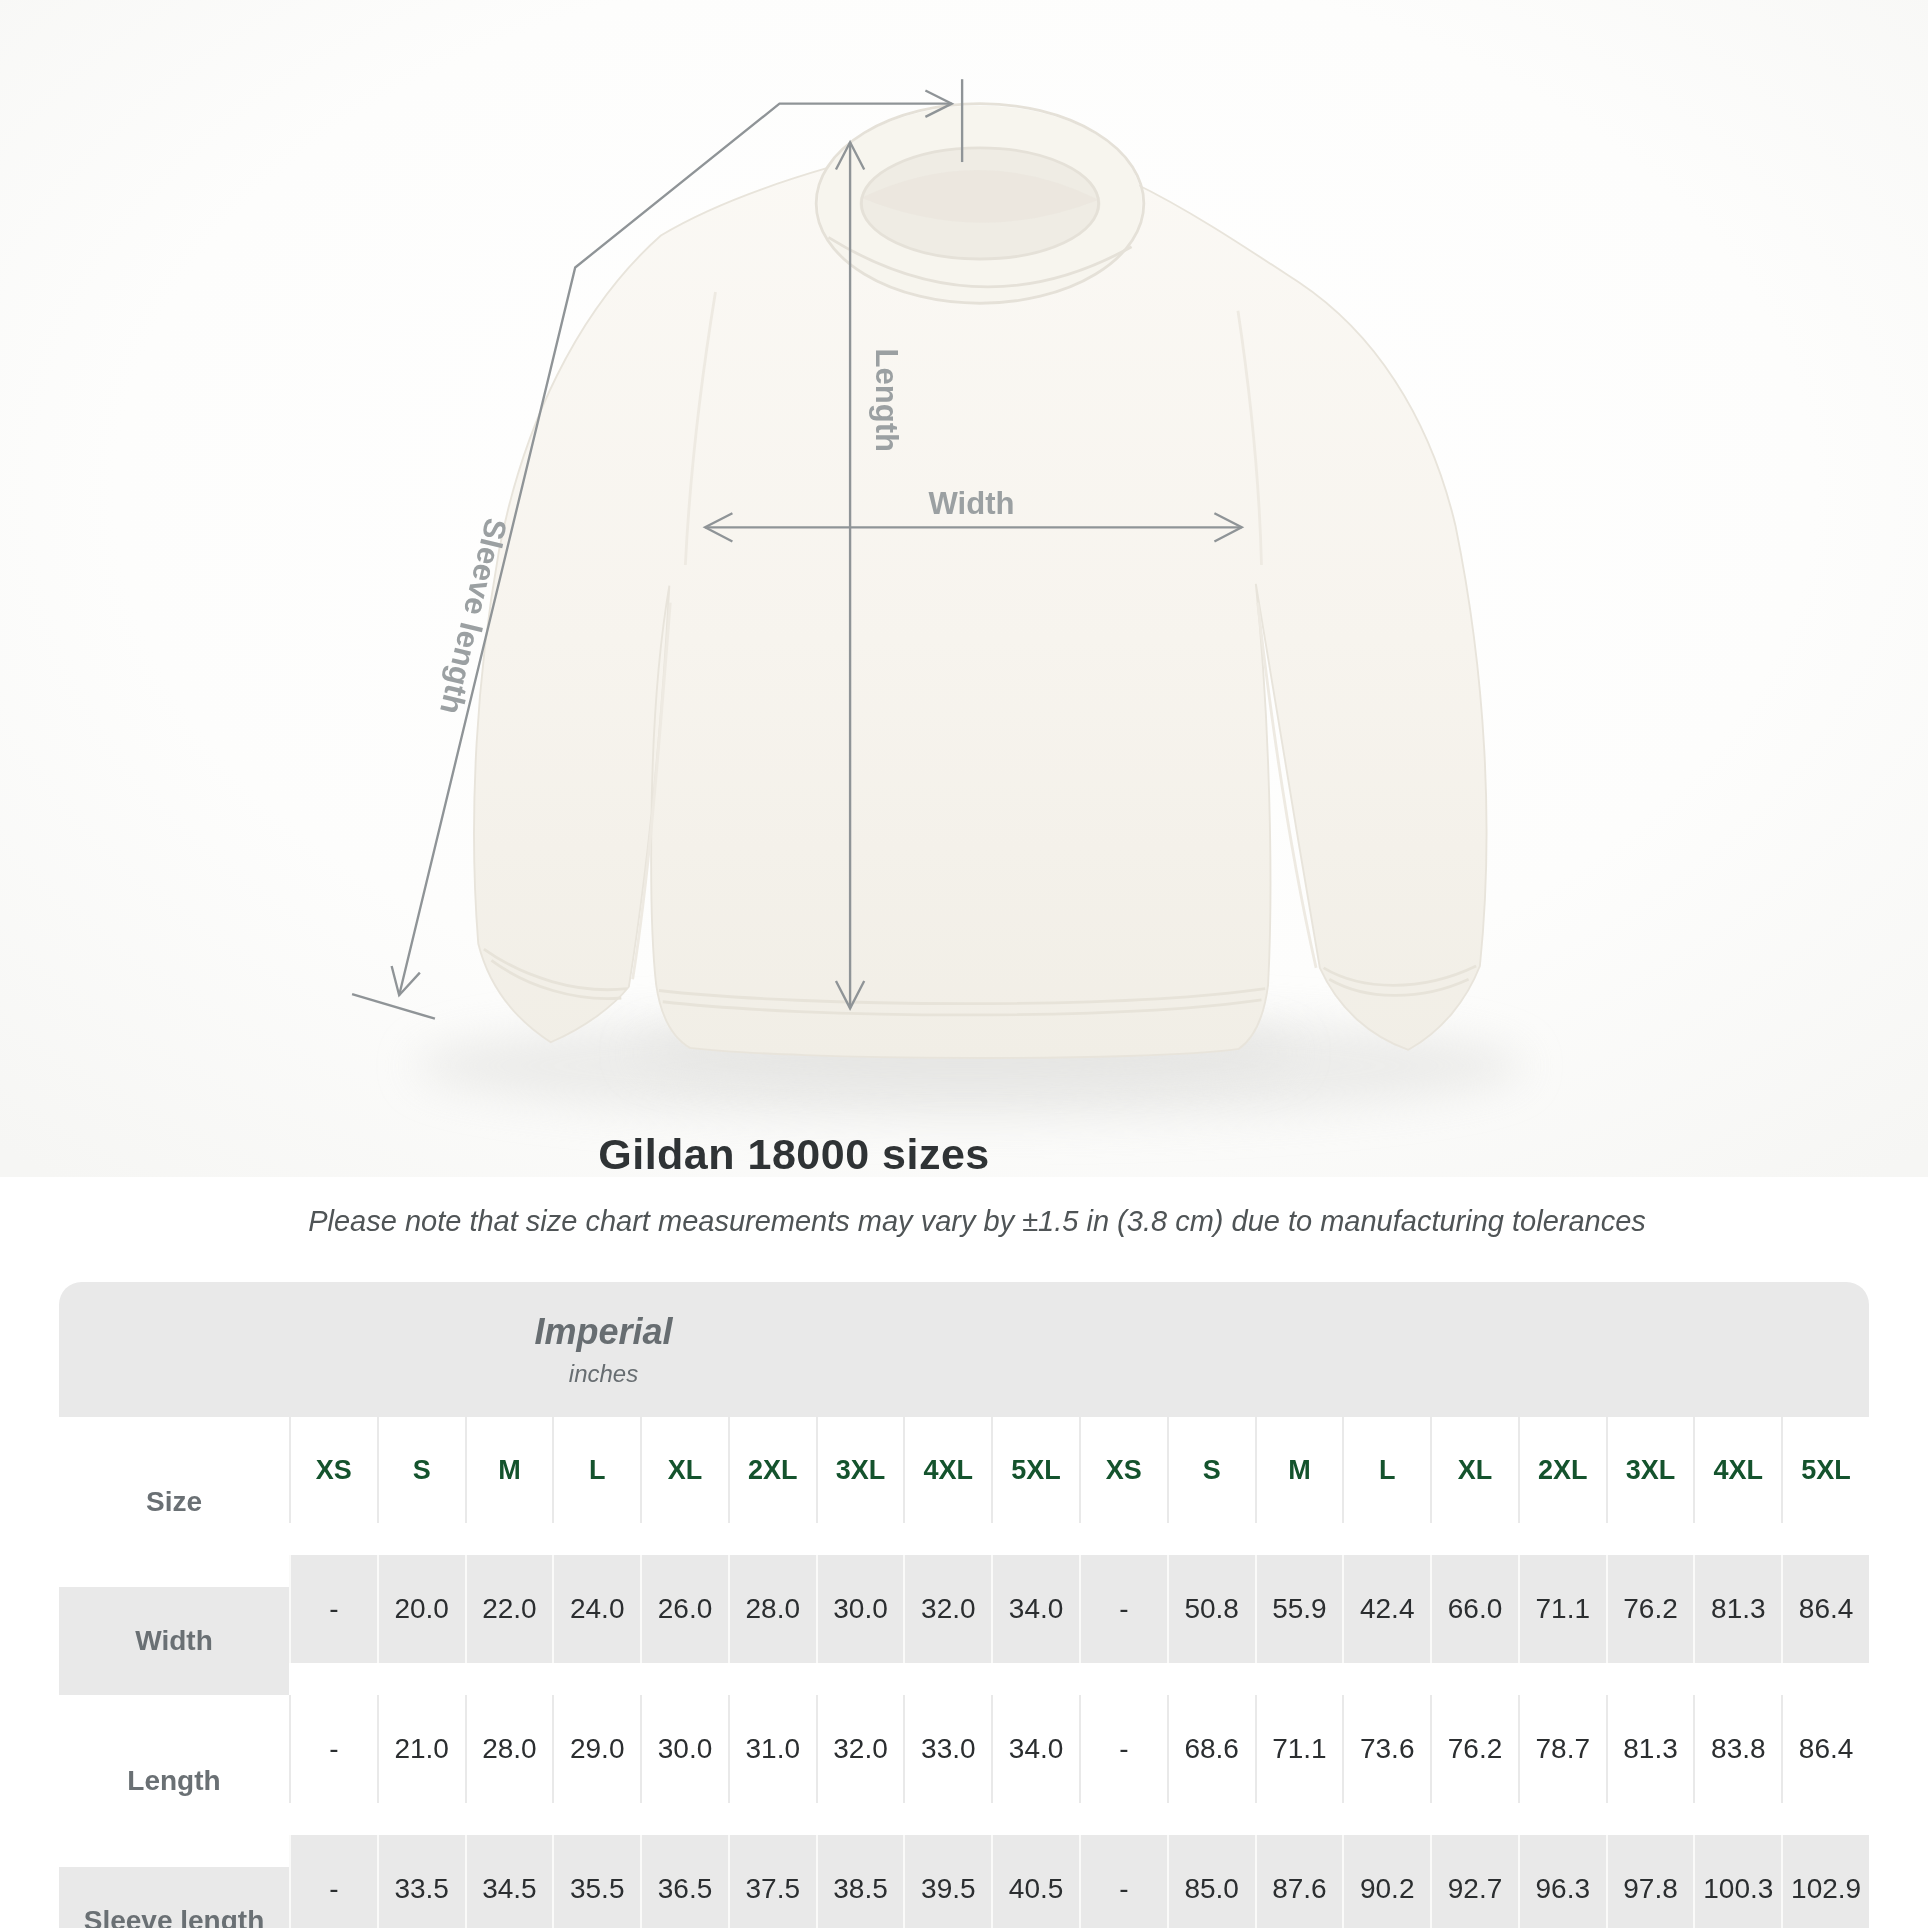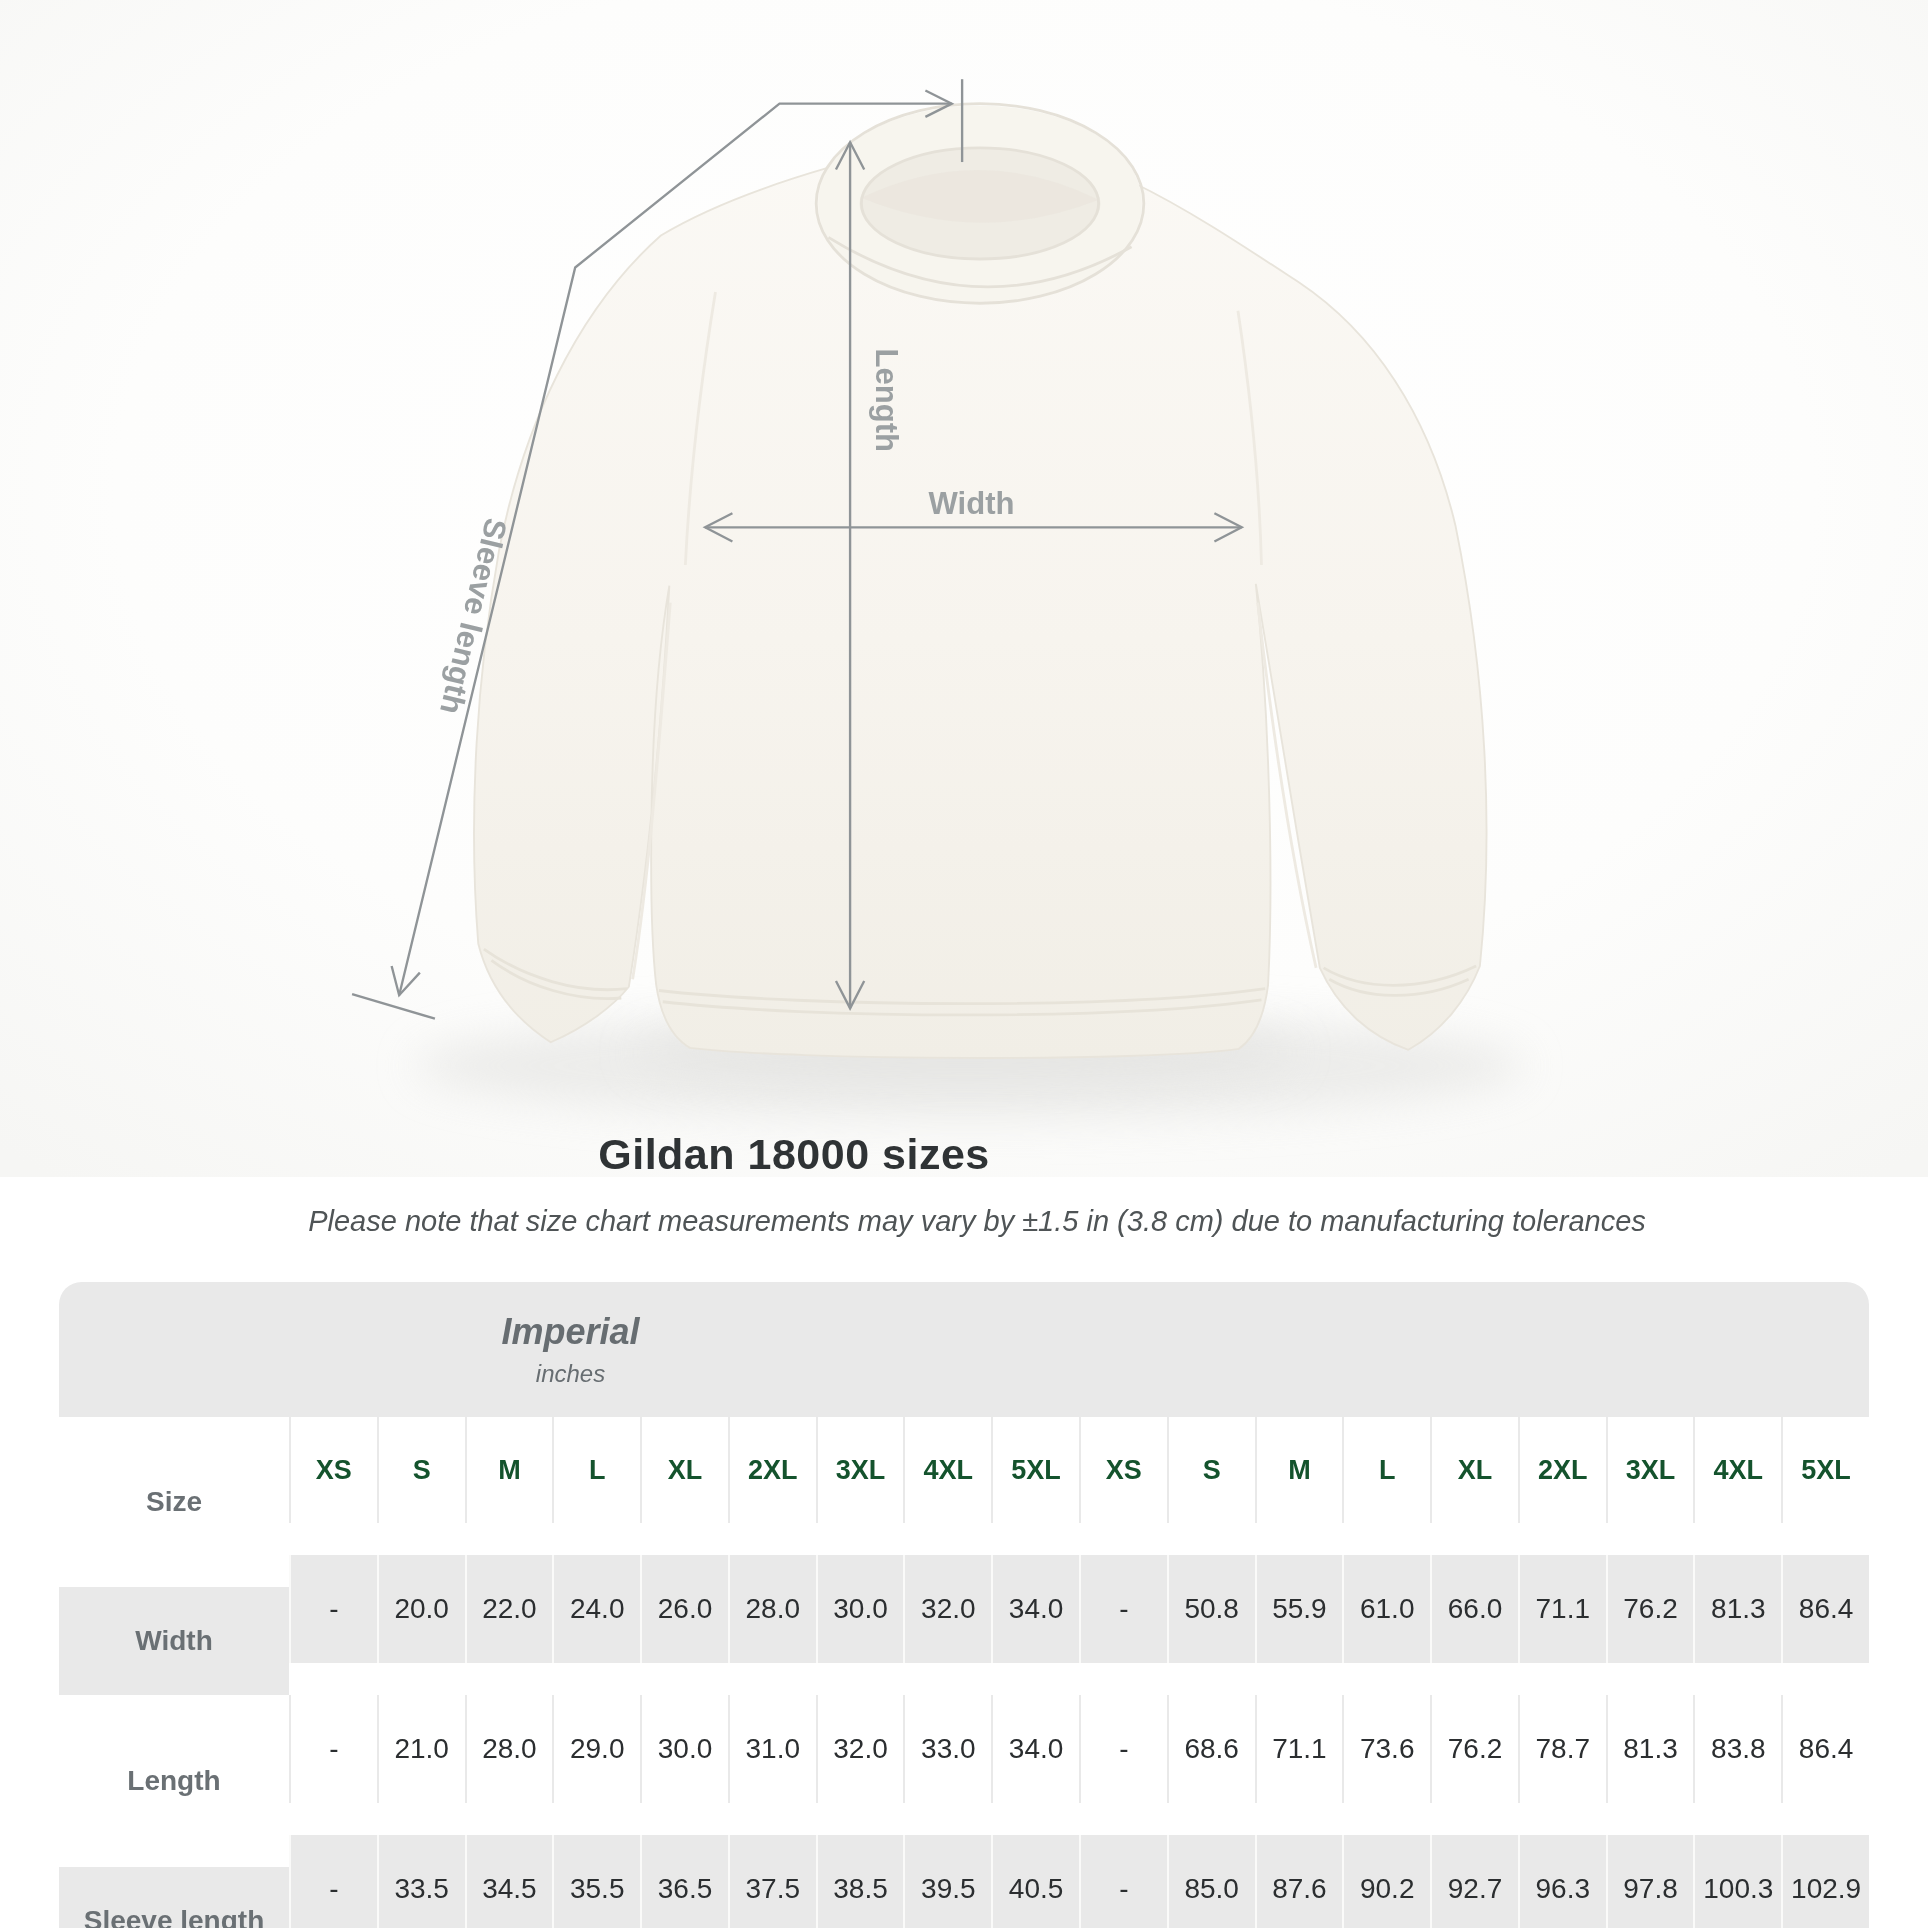--- a/index.html
+++ b/index.html
@@ -18,21 +18,21 @@
          font-size:43px;font-weight:bold;color:#2f3335;letter-spacing:0.5px;}
   .subtitle{position:absolute;left:13px;top:1205px;width:1928px;text-align:center;
          font-size:29px;font-style:italic;color:#4f5456;}
 
   
   .size-table{position:absolute;left:59px;top:1282px;width:1810px;
               border-radius:22.6px;overflow:hidden;}
   .band{position:relative;height:135px;background:#e9e9e9;}
   .group{position:absolute;top:0;height:100%;display:flex;flex-direction:column;
          align-items:center;justify-content:center;gap:6.6px;color:#676d71;}
-  .g-imperial{left:0;width:1023px;}
+  .g-imperial{left:0;width:1023px;padding-left:33px;}
   .g-metric{left:1023px;width:787px;}
   .g-title{font-size:36px;font-weight:bold;font-style:italic;}
   .g-unit{font-size:24px;font-style:italic;text-align:right;}
 
   .grid{display:grid;grid-template-columns:230px repeat(18,1fr);}
   .trow{display:contents;}
   .trow > div{display:flex;align-items:center;justify-content:center;
               border-left:2.8px solid #e9e9e9;}
   .trow > div:first-child{border-left:none;}
   .r-head > div{height:106px;background:#ffffff;}
@@ -184,21 +184,21 @@
         <div class="nc">22.0</div>
         <div class="nc">24.0</div>
         <div class="nc">26.0</div>
         <div class="nc">28.0</div>
         <div class="nc">30.0</div>
         <div class="nc">32.0</div>
         <div class="nc">34.0</div>
         <div class="nc">-</div>
         <div class="nc">50.8</div>
         <div class="nc">55.9</div>
-        <div class="nc">61.0</div>
+        <div class="nc">42.4</div>
         <div class="nc">66.0</div>
         <div class="nc">71.1</div>
         <div class="nc">76.2</div>
         <div class="nc">81.3</div>
         <div class="nc">86.4</div>
       </div>
 
       <div class="trow r-white">
         <div class="lab">Length</div>
         <div class="nc">-</div>

